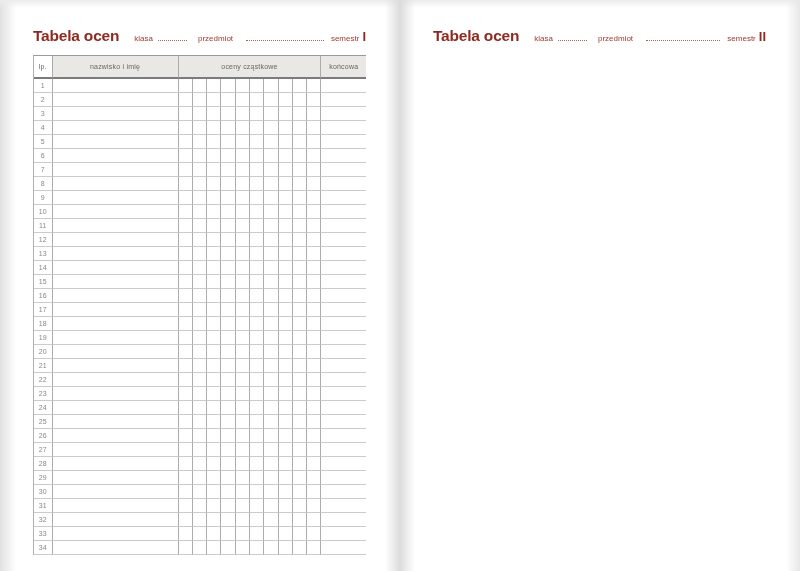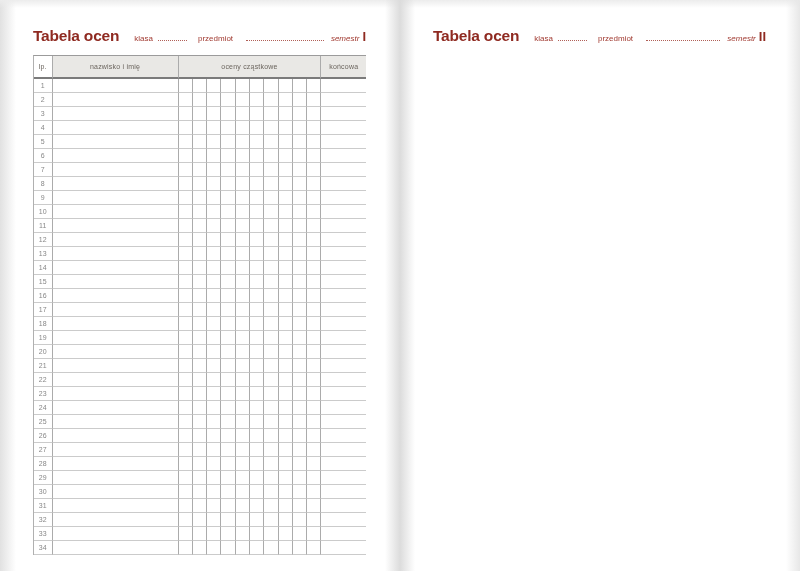--- a/index.html
+++ b/index.html
@@ -28,21 +28,21 @@
   
   .titlebar {
     position:absolute; top:13px; left:33px; width:333px; height:24px;
     display:flex; align-items:baseline;
   }
   .title   { font-size:15.5px; font-weight:700; color:#8f2a21;
              letter-spacing:-0.2px; margin-right:15px; white-space:nowrap; }
   .lbl     { font-size:8px; color:#a13a31; white-space:nowrap; }
   .lbl-klasa     { margin-right:5px; }
   .lbl-przedmiot { margin-right:13px; }
-  .lbl-semestr   { margin-right:3px;font-style:italic; }
+  .lbl-semestr   { margin-right:3px; }
   .dots    { display:inline-block; height:0; border-bottom:1.5px dotted #b06058; }
   .dots-klasa     { width:29px; margin-right:11px; }
   .dots-przedmiot { flex:1; margin-right:7px; }
   .numeral { font-size:13px; font-weight:700; color:#8f2a21; }
 
   
   .gtable {
     position:absolute; top:41px;
     display:grid;
     grid-template-rows:23px repeat(34,14px);

